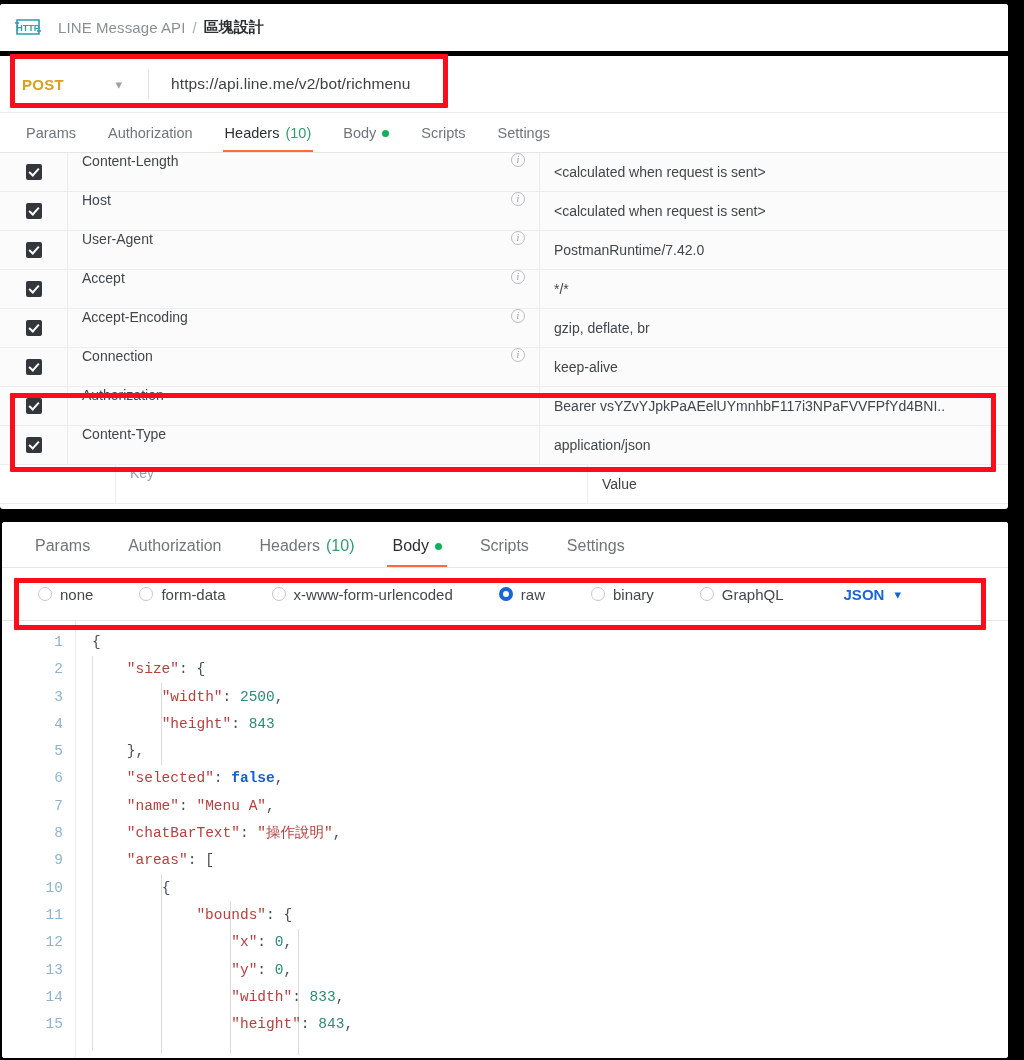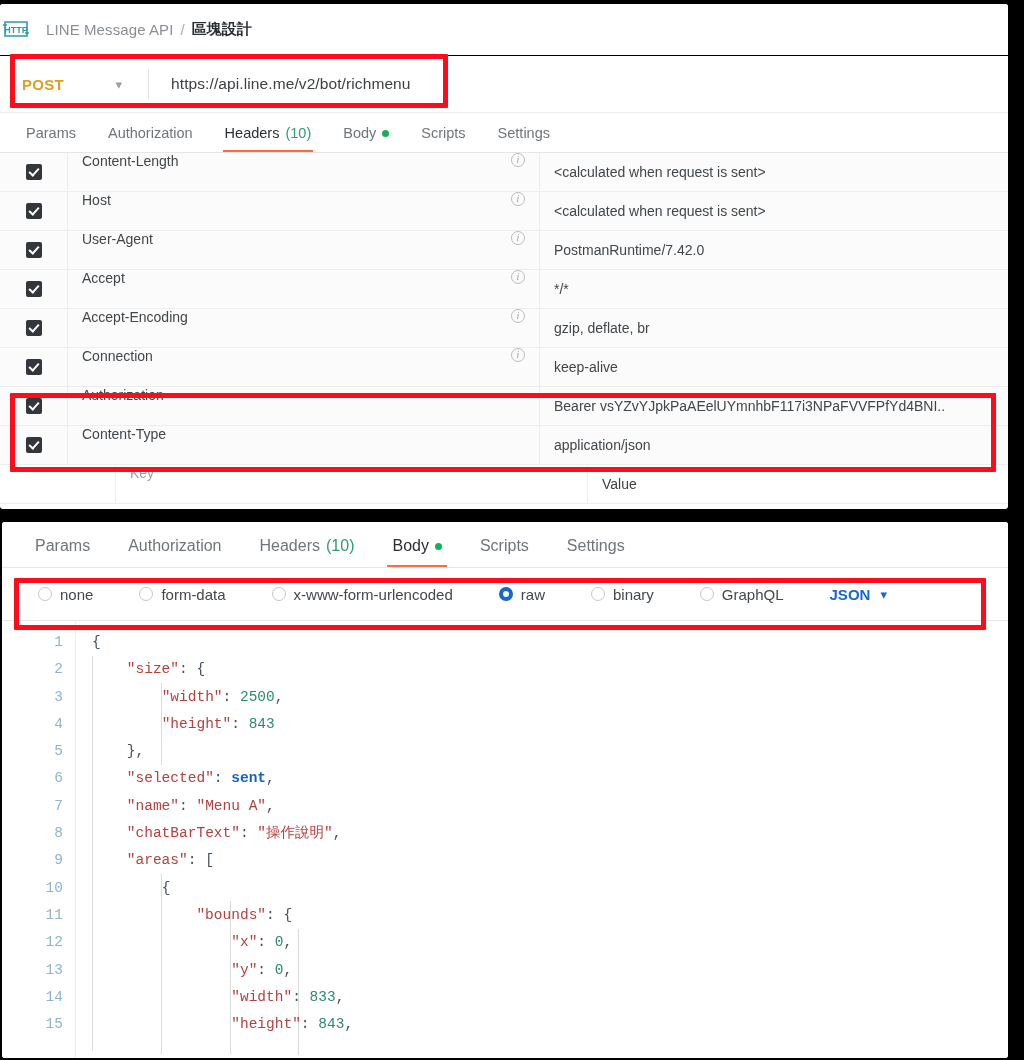--- a/index.html
+++ b/index.html
@@ -22,23 +22,23 @@
     background: #ffffff;
     border-radius: 3px;
     overflow: hidden;
   }
 
   
   .breadcrumb-bar {
     height: 52px;
     display: flex;
     align-items: center;
-    padding-left: 0;
+    padding-left: 12px;
     background: #ffffff;
-    border-bottom: 1px solid #000000;
+    border-bottom: 5px solid #000000;
   }
   .http-logo {
     width: 32px; height: 26px;
     display: flex; align-items: center; justify-content: center;
     position: relative;
     margin-right: 14px;
   }
   .http-logo svg { display: block; }
 
   .crumb-parent {
@@ -272,20 +272,21 @@
   }
   .radio.sel {
     border-color: #1766d6;
     border-width: 4px;
   }
   .radio-label { font-size: 15px; color: #44484c; }
   .json-select {
     display: flex;
     align-items: center;
     gap: 10px;
+    margin-left: 14px;
   }
   .json-label {
     font-size: 15px;
     font-weight: 700;
     color: #1766d6;
   }
   .json-caret { color: #1766d6; font-size: 13px; line-height: 1; }
 
   
   .editor {
@@ -581,21 +582,21 @@
       <div class="guide" style="left:16px; top:35px; height:395px;"></div>
       <div class="guide" style="left:85px; top:62px; height:82px;"></div>
       <div class="guide" style="left:85px; top:253px; height:180px;"></div>
       <div class="guide" style="left:154px; top:280px; height:153px;"></div>
       <div class="guide" style="left:222px; top:308px; height:126px;"></div>
     <div class="code-line" style="position: relative; z-index: 2;"><span class="tok-brace">{</span></div>
         <div class="code-line" style="position: relative; z-index: 2;"><span class="tok-punc">    </span><span class="tok-key">"size"</span><span class="tok-punc">: </span><span class="tok-brace">{</span></div>
         <div class="code-line" style="position: relative; z-index: 2;"><span class="tok-punc">        </span><span class="tok-key">"width"</span><span class="tok-punc">: </span><span class="tok-num">2500</span><span class="tok-punc">,</span></div>
         <div class="code-line" style="position: relative; z-index: 2;"><span class="tok-punc">        </span><span class="tok-key">"height"</span><span class="tok-punc">: </span><span class="tok-num">843</span></div>
         <div class="code-line" style="position: relative; z-index: 2;"><span class="tok-punc">    </span><span class="tok-brace">}</span><span class="tok-punc">,</span></div>
-        <div class="code-line" style="position: relative; z-index: 2;"><span class="tok-punc">    </span><span class="tok-key">"selected"</span><span class="tok-punc">: </span><span class="tok-bool">sent</span><span class="tok-punc">,</span></div>
+        <div class="code-line" style="position: relative; z-index: 2;"><span class="tok-punc">    </span><span class="tok-key">"selected"</span><span class="tok-punc">: </span><span class="tok-bool">false</span><span class="tok-punc">,</span></div>
         <div class="code-line" style="position: relative; z-index: 2;"><span class="tok-punc">    </span><span class="tok-key">"name"</span><span class="tok-punc">: </span><span class="tok-str">"Menu A"</span><span class="tok-punc">,</span></div>
         <div class="code-line" style="position: relative; z-index: 2;"><span class="tok-punc">    </span><span class="tok-key">"chatBarText"</span><span class="tok-punc">: </span><span class="tok-str">"操作說明"</span><span class="tok-punc">,</span></div>
         <div class="code-line" style="position: relative; z-index: 2;"><span class="tok-punc">    </span><span class="tok-key">"areas"</span><span class="tok-punc">: </span><span class="tok-brace">[</span></div>
         <div class="code-line" style="position: relative; z-index: 2;"><span class="tok-punc">        </span><span class="tok-brace">{</span></div>
         <div class="code-line" style="position: relative; z-index: 2;"><span class="tok-punc">            </span><span class="tok-key">"bounds"</span><span class="tok-punc">: </span><span class="tok-brace">{</span></div>
         <div class="code-line" style="position: relative; z-index: 2;"><span class="tok-punc">                </span><span class="tok-key">"x"</span><span class="tok-punc">: </span><span class="tok-num">0</span><span class="tok-punc">,</span></div>
         <div class="code-line" style="position: relative; z-index: 2;"><span class="tok-punc">                </span><span class="tok-key">"y"</span><span class="tok-punc">: </span><span class="tok-num">0</span><span class="tok-punc">,</span></div>
         <div class="code-line" style="position: relative; z-index: 2;"><span class="tok-punc">                </span><span class="tok-key">"width"</span><span class="tok-punc">: </span><span class="tok-num">833</span><span class="tok-punc">,</span></div>
         <div class="code-line" style="position: relative; z-index: 2;"><span class="tok-punc">                </span><span class="tok-key">"height"</span><span class="tok-punc">: </span><span class="tok-num">843</span><span class="tok-punc">,</span></div>
       </div>

